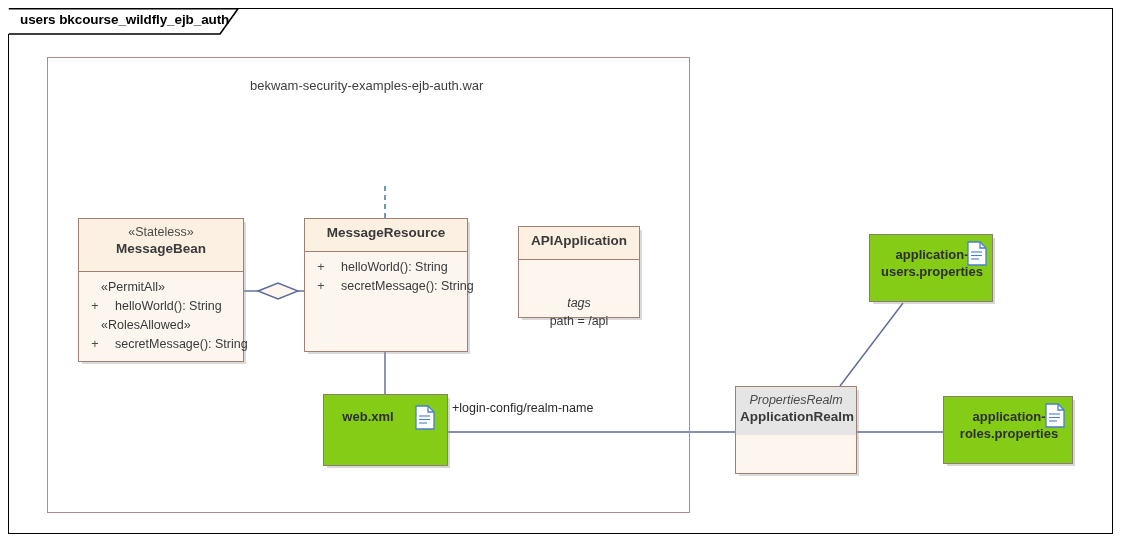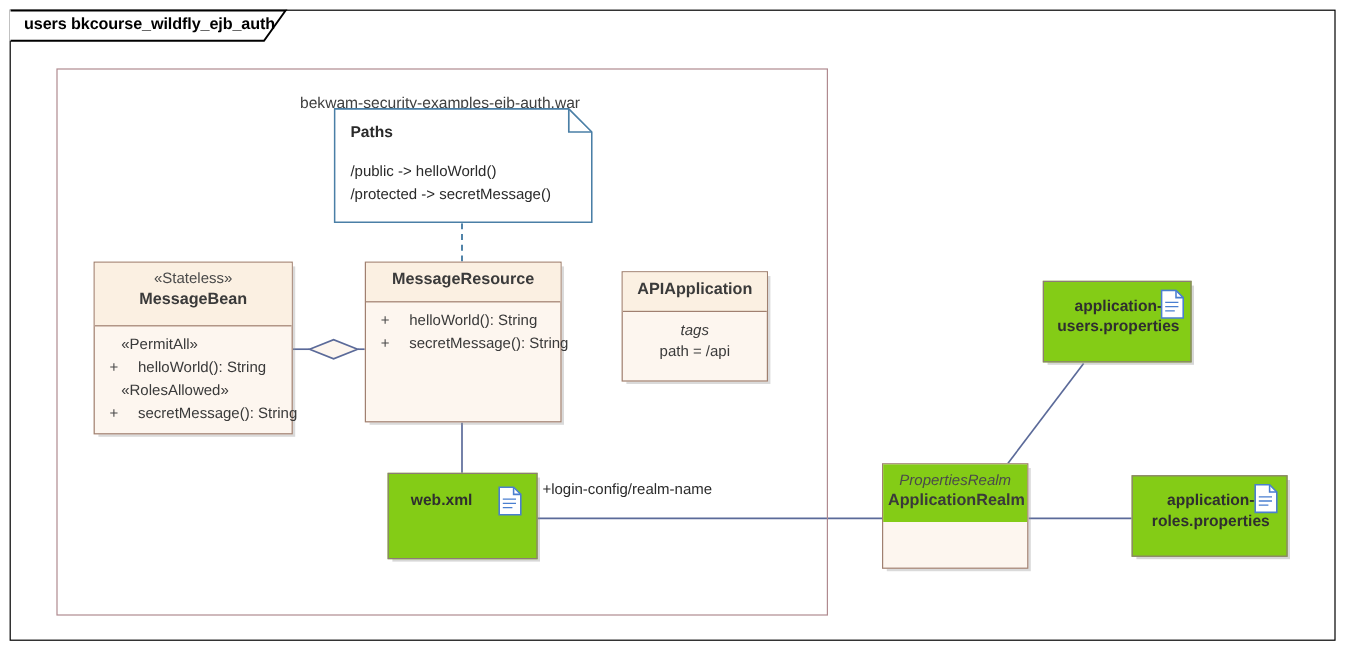--- a/index.html
+++ b/index.html
@@ -124,20 +124,21 @@
   .feat .sig { position: absolute; left: 32px; top: 0; }
   .feat.stereo-row .sig { left: 18px; }
 
   
   .tags-body { text-align: center; }
   .tags-body .tags-label {
     font-size: 12.5px;
     font-style: italic;
     color: #3a3a3a;
     line-height: 18px;
+    margin-top: 28px;
   }
   .tags-body .tag-line {
     font-size: 12.5px;
     color: #3a3a3a;
     line-height: 18px;
   }
 
   
   .note {
     position: absolute;
@@ -216,31 +217,20 @@
     <line x1="448" y1="432" x2="735" y2="432" stroke="#5b6a99" stroke-width="1.4"></line>
 
     <line x1="857" y1="432" x2="943" y2="432" stroke="#5b6a99" stroke-width="1.4"></line>
 
     <line x1="840" y1="386" x2="903" y2="303" stroke="#5b6a99" stroke-width="1.4"></line>
   </svg>
 
   <div class="package-box"></div>
   <div class="package-title">bekwam-security-examples-ejb-auth.war</div>
 
-  <div class="note" style="left:278px; top:90px; width:216px; height:96px;">
-    <svg width="216" height="96">
-      <path d="M0.8,0.8 L196,0.8 L215.2,20 L215.2,95.2 L0.8,95.2 Z" fill="#ffffff" stroke="#4a7fa6" stroke-width="1.4"></path>
-      <path d="M196,0.8 L196,20 L215.2,20" fill="none" stroke="#4a7fa6" stroke-width="1.4"></path>
-    </svg>
-    <div class="note-title">Paths</div>
-    <div class="note-lines">
-      <div>/public -&gt; helloWorld()</div>
-      <div>/protected -&gt; secretMessage()</div>
-    </div>
-  </div>
 
   <div class="uml-box" style="left:78px; top:218px; width:166px; height:144px;">
     <div class="hdr" style="height:53px;">
       <span class="stereo">«Stateless»</span>
       <span class="name">MessageBean</span>
     </div>
     <div class="body">
       <div class="feat stereo-row">
         <span class="vis"></span>
         <span class="sig">«PermitAll»</span>
@@ -280,21 +270,21 @@
     <div class="hdr" style="height:33px;">
       <span class="name">APIApplication</span>
     </div>
     <div class="body tags-body">
       <div class="tags-label">tags</div>
       <div class="tag-line">path = /api</div>
     </div>
   </div>
 
   <div class="uml-box" style="left:735px; top:386px; width:122px; height:88px;">
-    <div class="hdr" style="height:48px; border-bottom:none; background:#84cc16;">
+    <div class="hdr" style="height:48px; border-bottom:none; background:#e5e5e5;">
       <span class="stereo ital">PropertiesRealm</span>
       <span class="name">ApplicationRealm</span>
     </div>
   </div>
 
   <div class="artifact" style="left:323px; top:394px; width:125px; height:72px;">
     <div class="art-label" style="left:0; top:13px; width:88px;">web.xml</div>
     <svg class="art-icon" style="left:90px; top:10px;" width="22" height="26" viewBox="0 0 22 26">
       <path d="M2,1 L14,1 L20,7 L20,24 L2,24 Z" fill="#ffffff" stroke="#4a7fd0" stroke-width="1.3"></path>
       <path d="M14,1 L14,7 L20,7" fill="none" stroke="#4a7fd0" stroke-width="1.3"></path>

